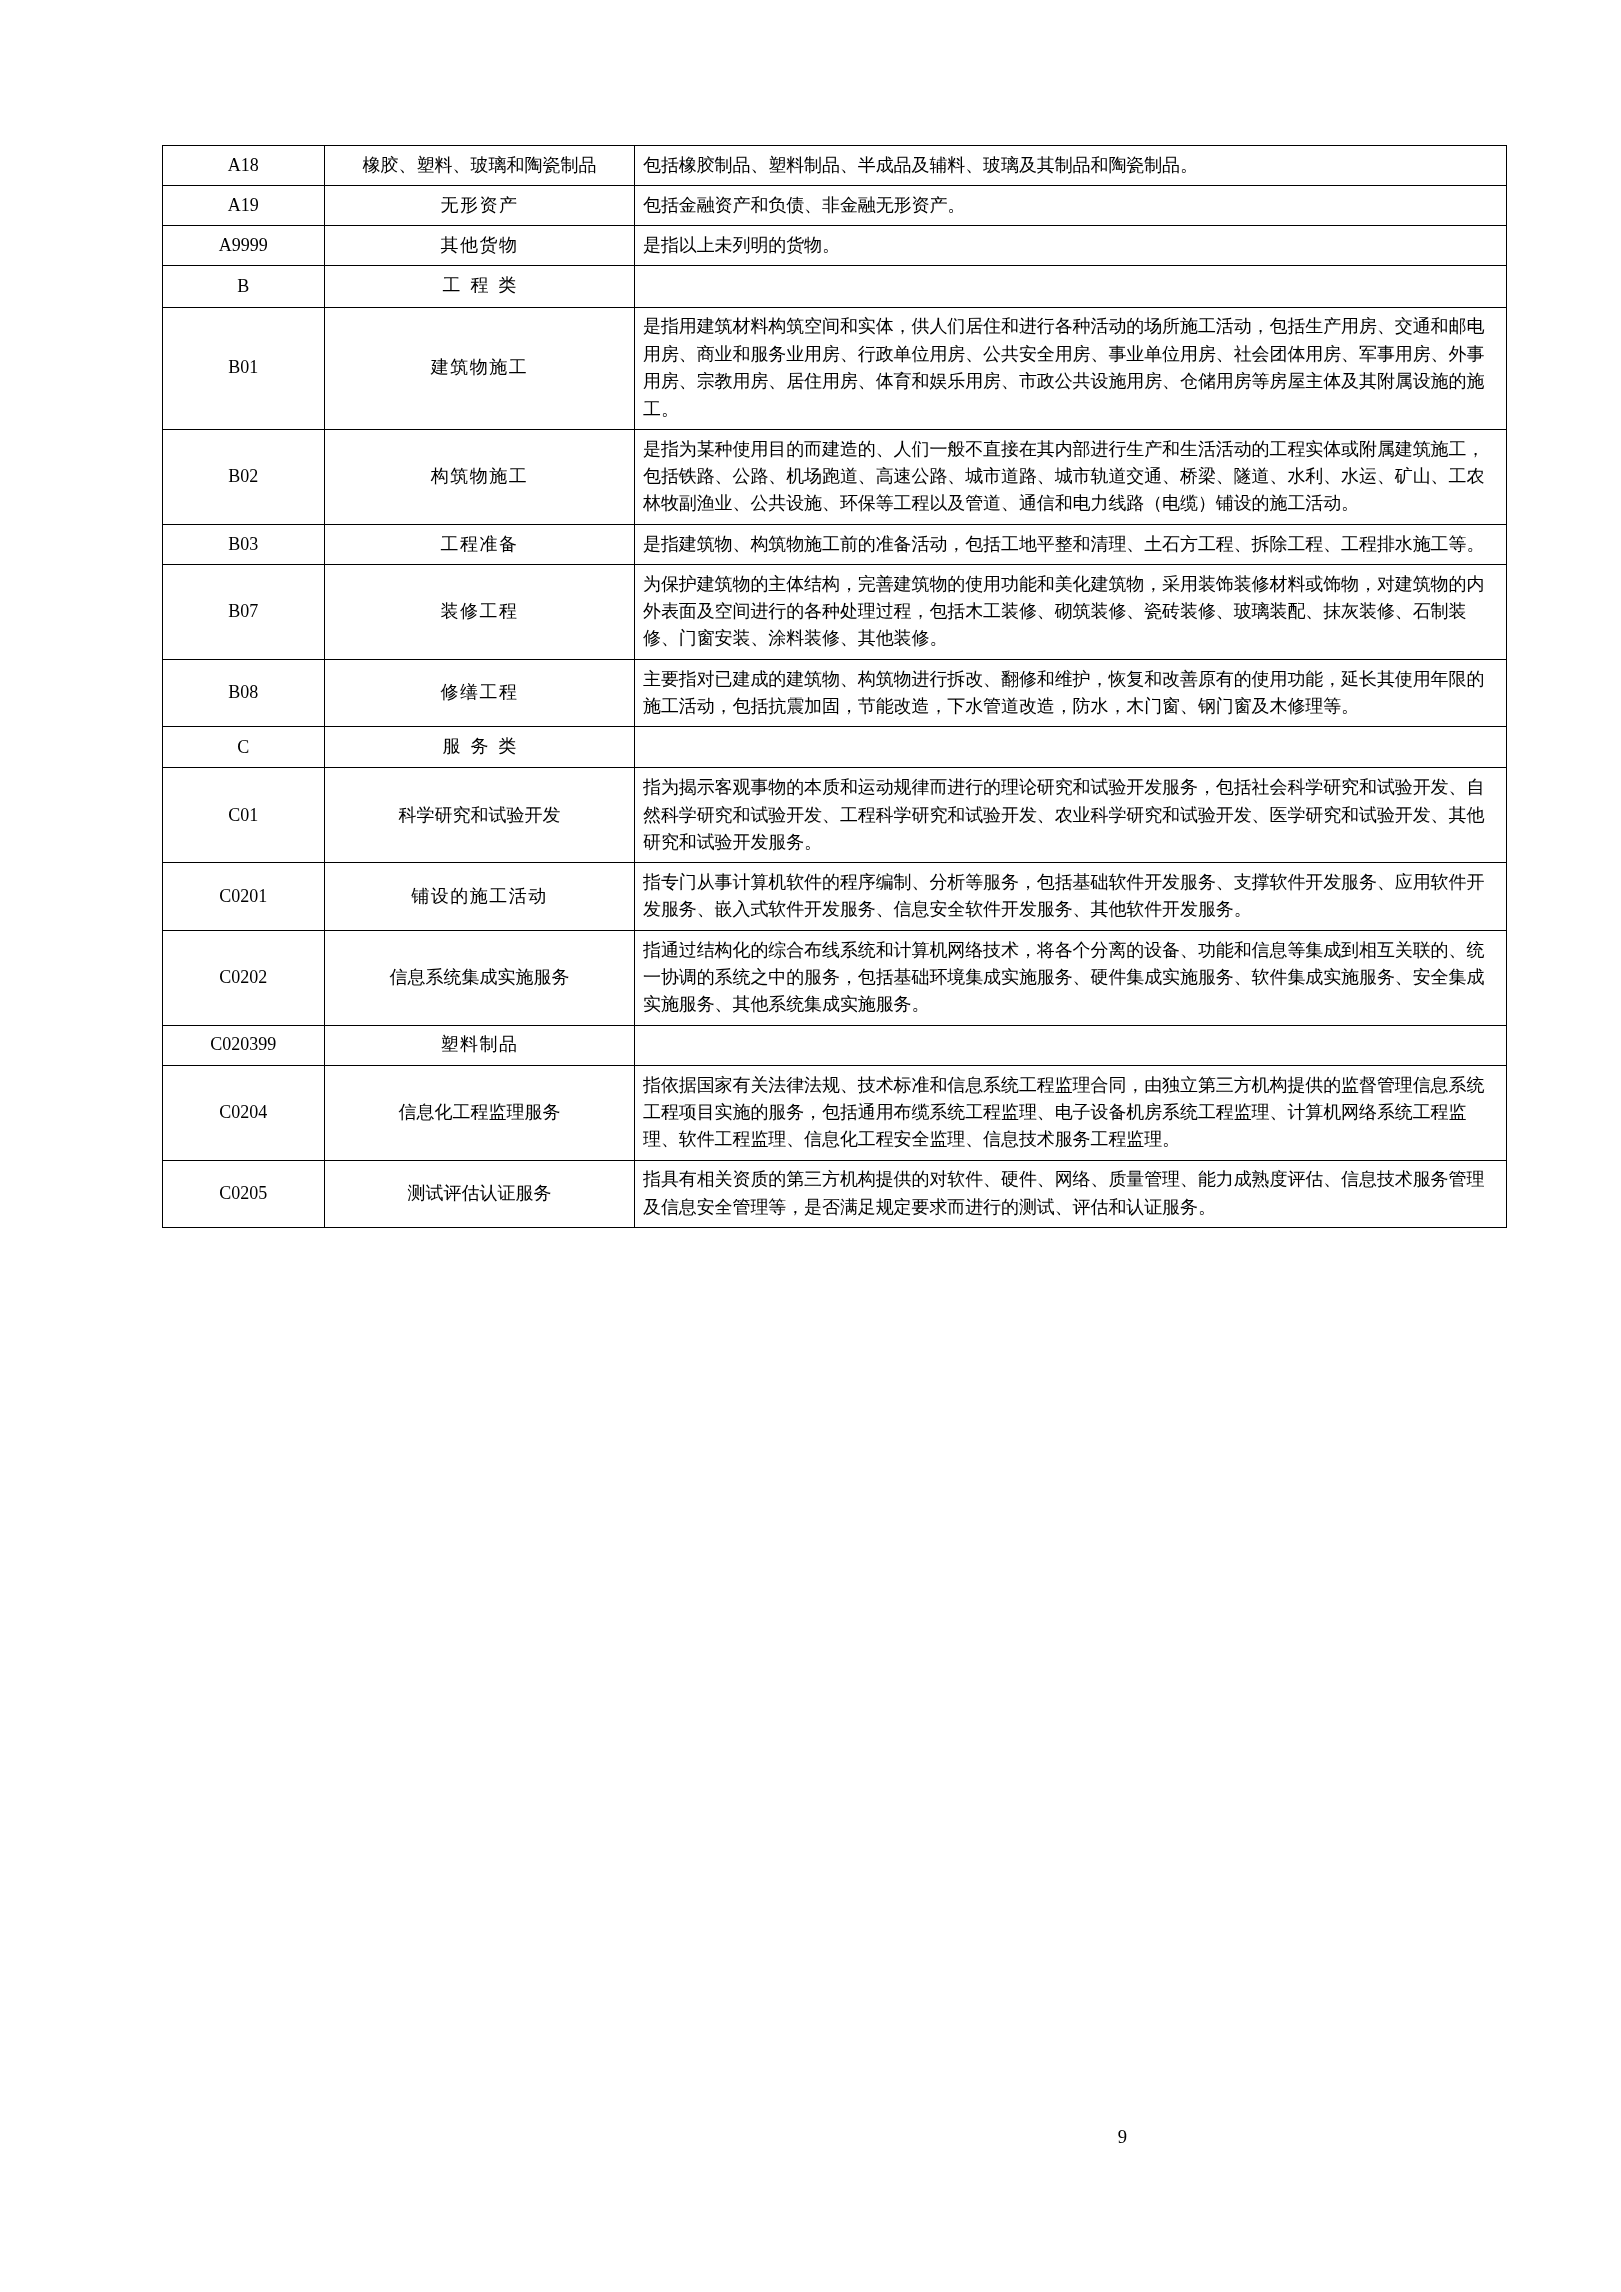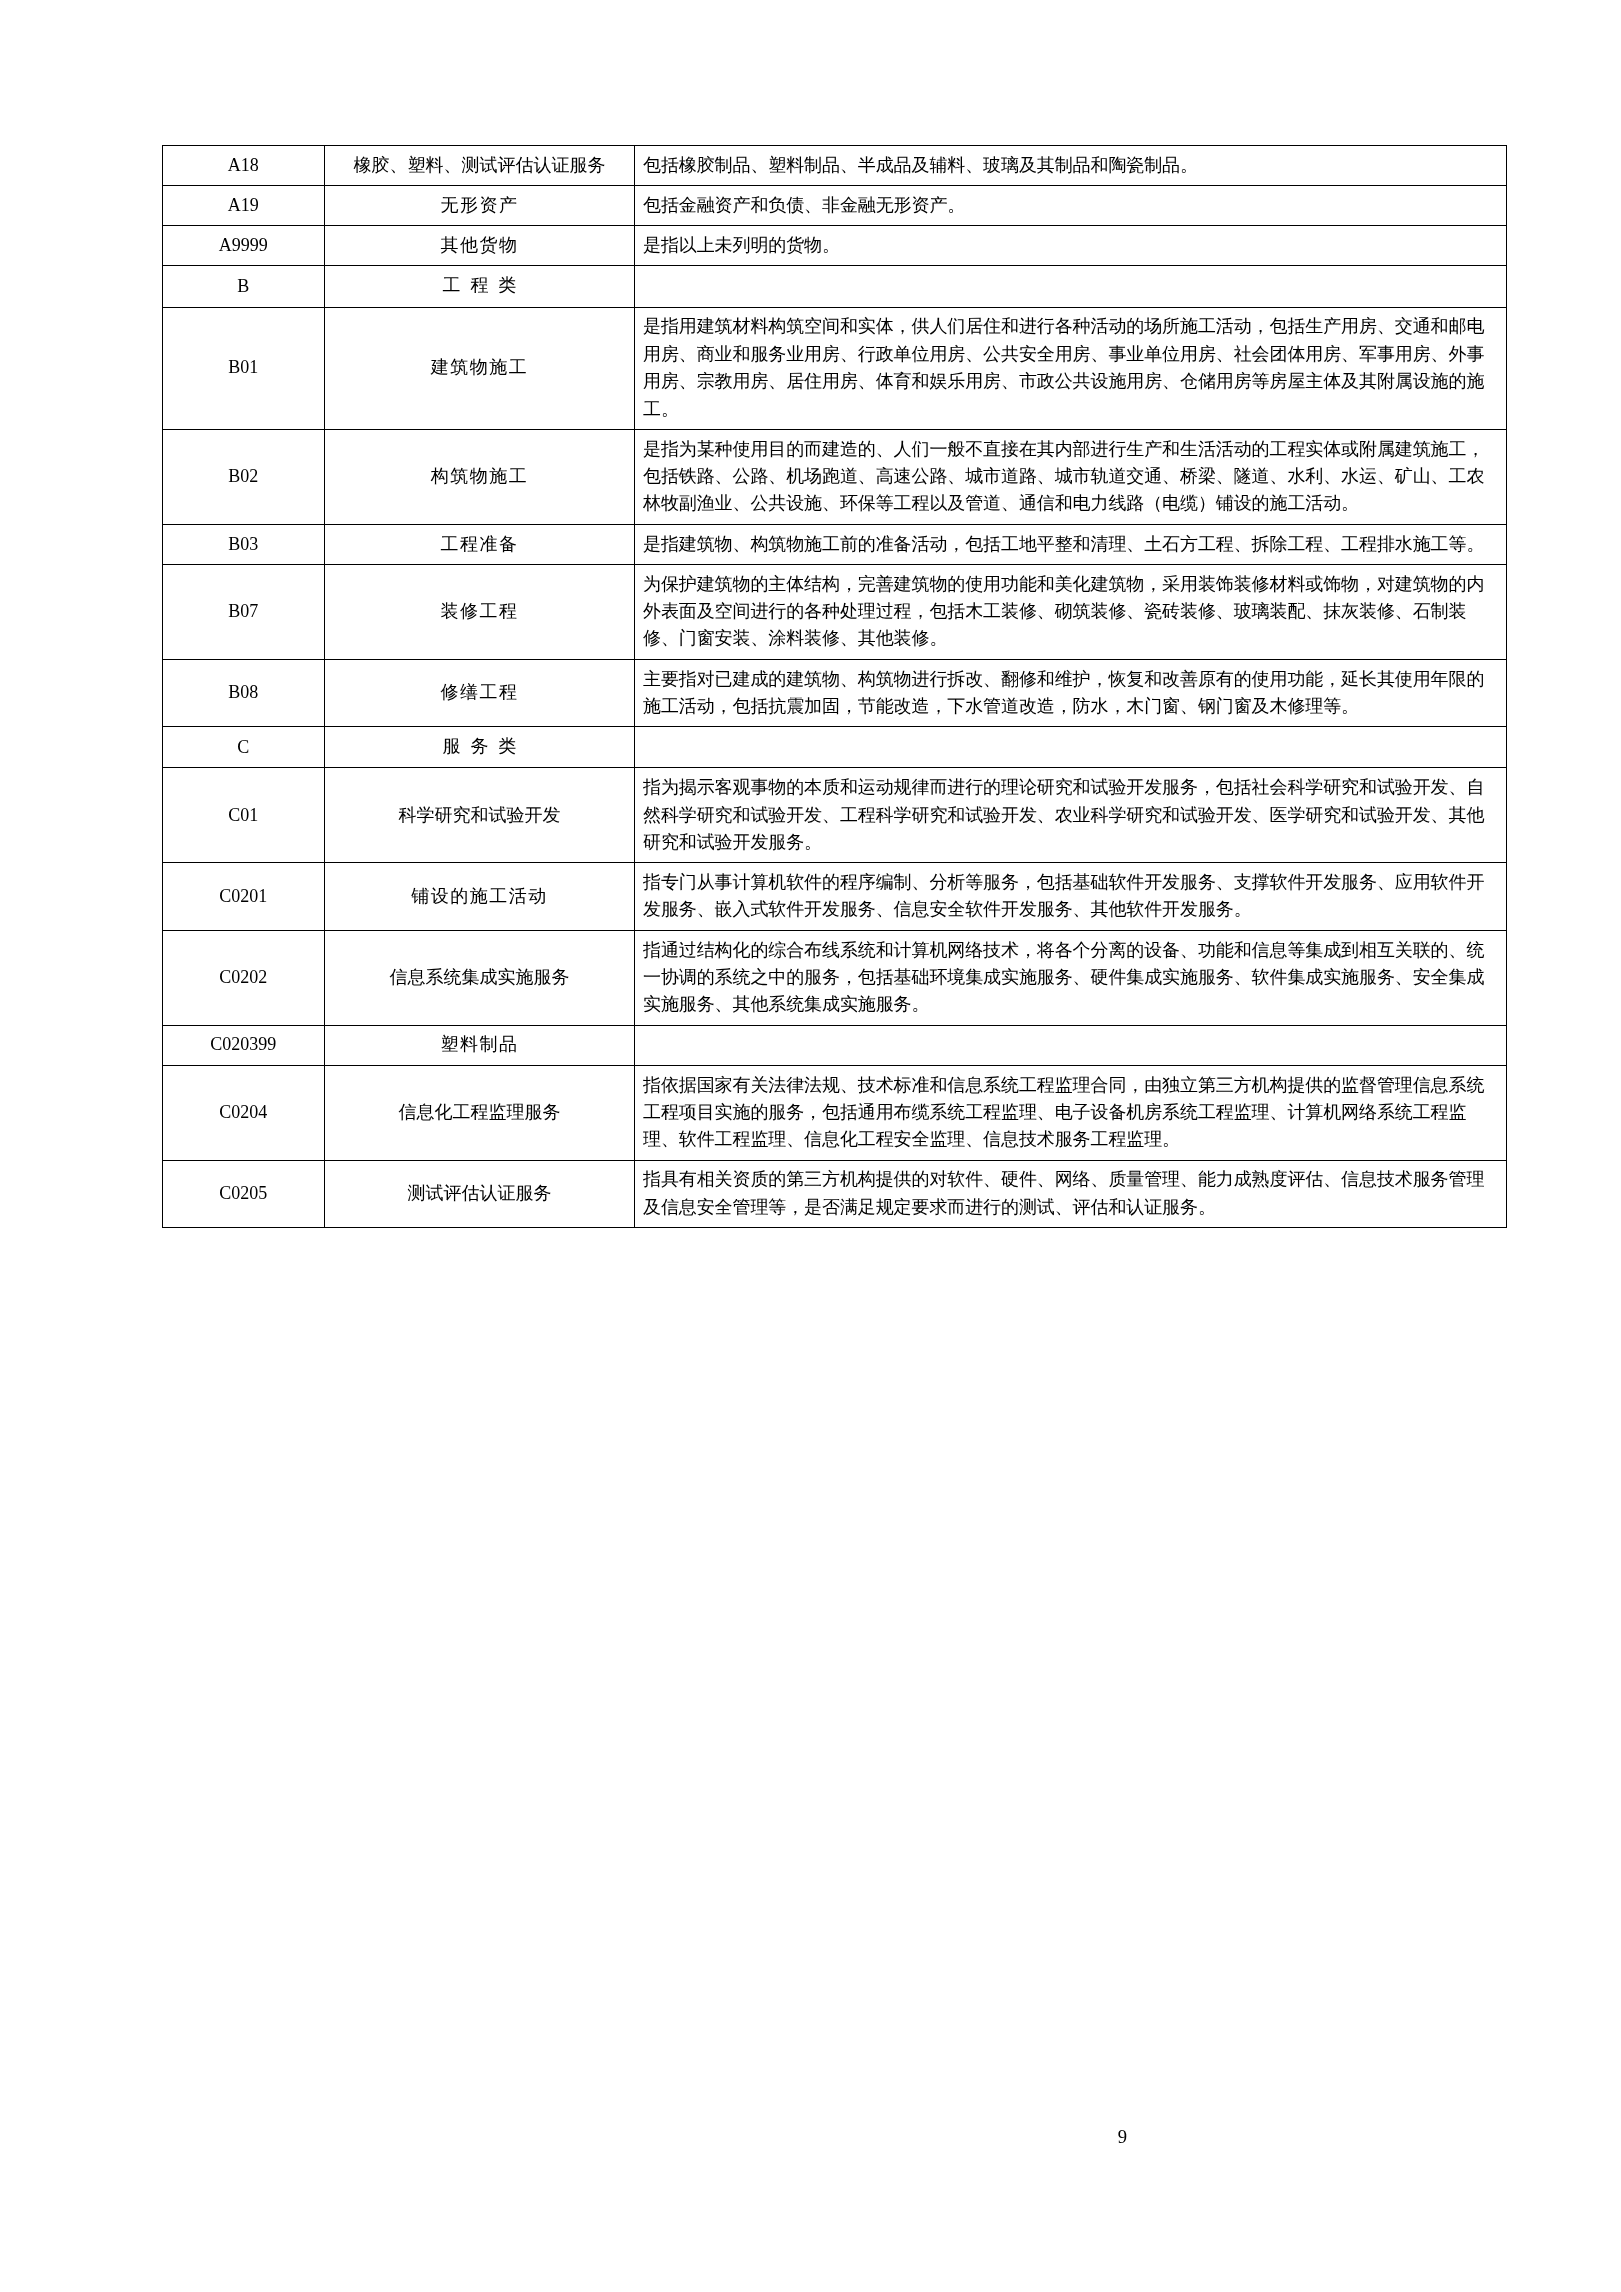--- a/index.html
+++ b/index.html
@@ -71,21 +71,21 @@
   }
 </style>
 </head>
 <body>
 
 <div class="page">
   <table class="catalog">
     <tbody>
         <tr>
           <td class="code">A18</td>
-          <td class="name"><span>橡胶、塑料、测试评估认证服务</span></td>
+          <td class="name"><span>橡胶、塑料、玻璃和陶瓷制品</span></td>
           <td class="desc">包括橡胶制品、塑料制品、半成品及辅料、玻璃及其制品和陶瓷制品。</td>
         </tr>
         <tr>
           <td class="code">A19</td>
           <td class="name"><span class="name-spread">无形资产</span></td>
           <td class="desc">包括金融资产和负债、非金融无形资产。</td>
         </tr>
         <tr>
           <td class="code">A9999</td>
           <td class="name"><span class="name-spread">其他货物</span></td>

